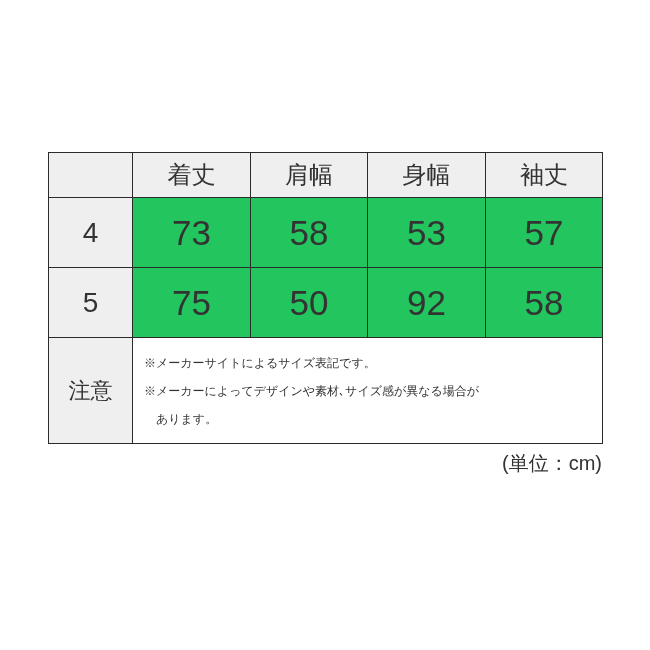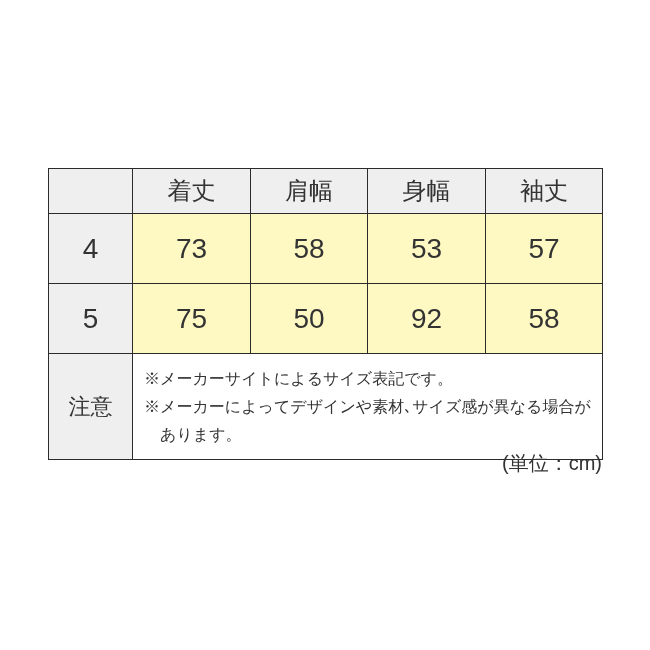--- a/index.html
+++ b/index.html
@@ -13,21 +13,21 @@
   .page {
     position: relative;
     width: 650px;
     height: 650px;
     background: #ffffff;
     overflow: hidden;
   }
   table.size-table {
     position: absolute;
     left: 48px;
-    top: 168px;
+    top: 152px;
     width: 554px;
     border-collapse: collapse;
     table-layout: fixed;
     border-radius: 9px;
   }
   .size-table th,
   .size-table td {
     border: 1px solid #2b2b2b;
     text-align: center;
     vertical-align: middle;
@@ -39,36 +39,36 @@
   }
   tr.header-row { height: 45px; }
   tr.header-row th {
     font-size: 24px;
   }
   tr.data-row { height: 70px; }
   tr.data-row th {
     font-size: 28px;
   }
   tr.data-row td {
-    font-size: 28px;
-    background: #fef9c3;
+    font-size: 35px;
+    background: #22c55e;
   }
   tr.note-row { height: 106px; }
   tr.note-row th {
     font-size: 22px;
     margin-left: 14px;
   }
   td.note-cell {
     background: #ffffff;
     text-align: left;
     vertical-align: middle;
     padding: 8px 8px 8px 11px;
   }
   .note-line {
-    font-size: 16px;
+    font-size: 12px;
     line-height: 28px;
     white-space: nowrap;
   }
   .note-line.indent {
     padding-left: 1em;
   }
   .unit-note {
     position: absolute;
     left: 48px;
     top: 453px;

